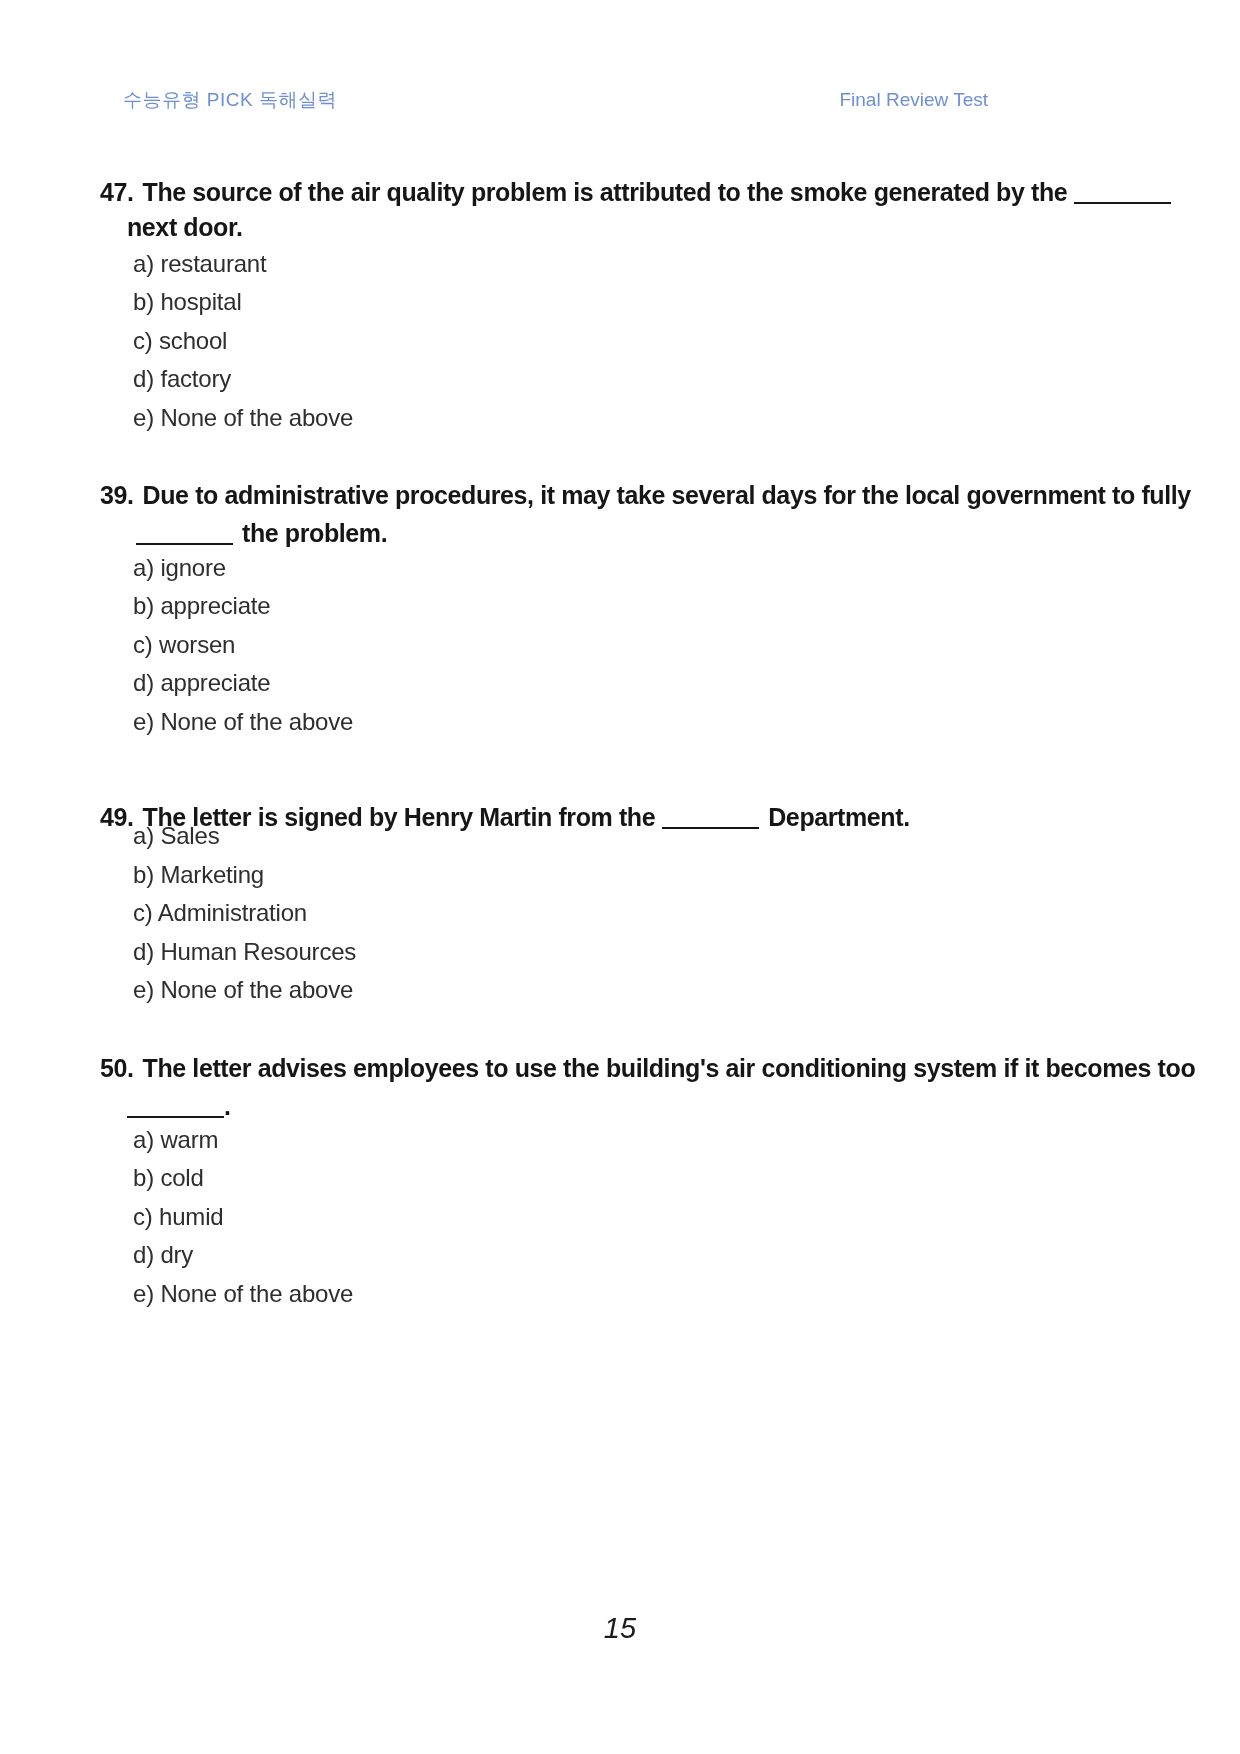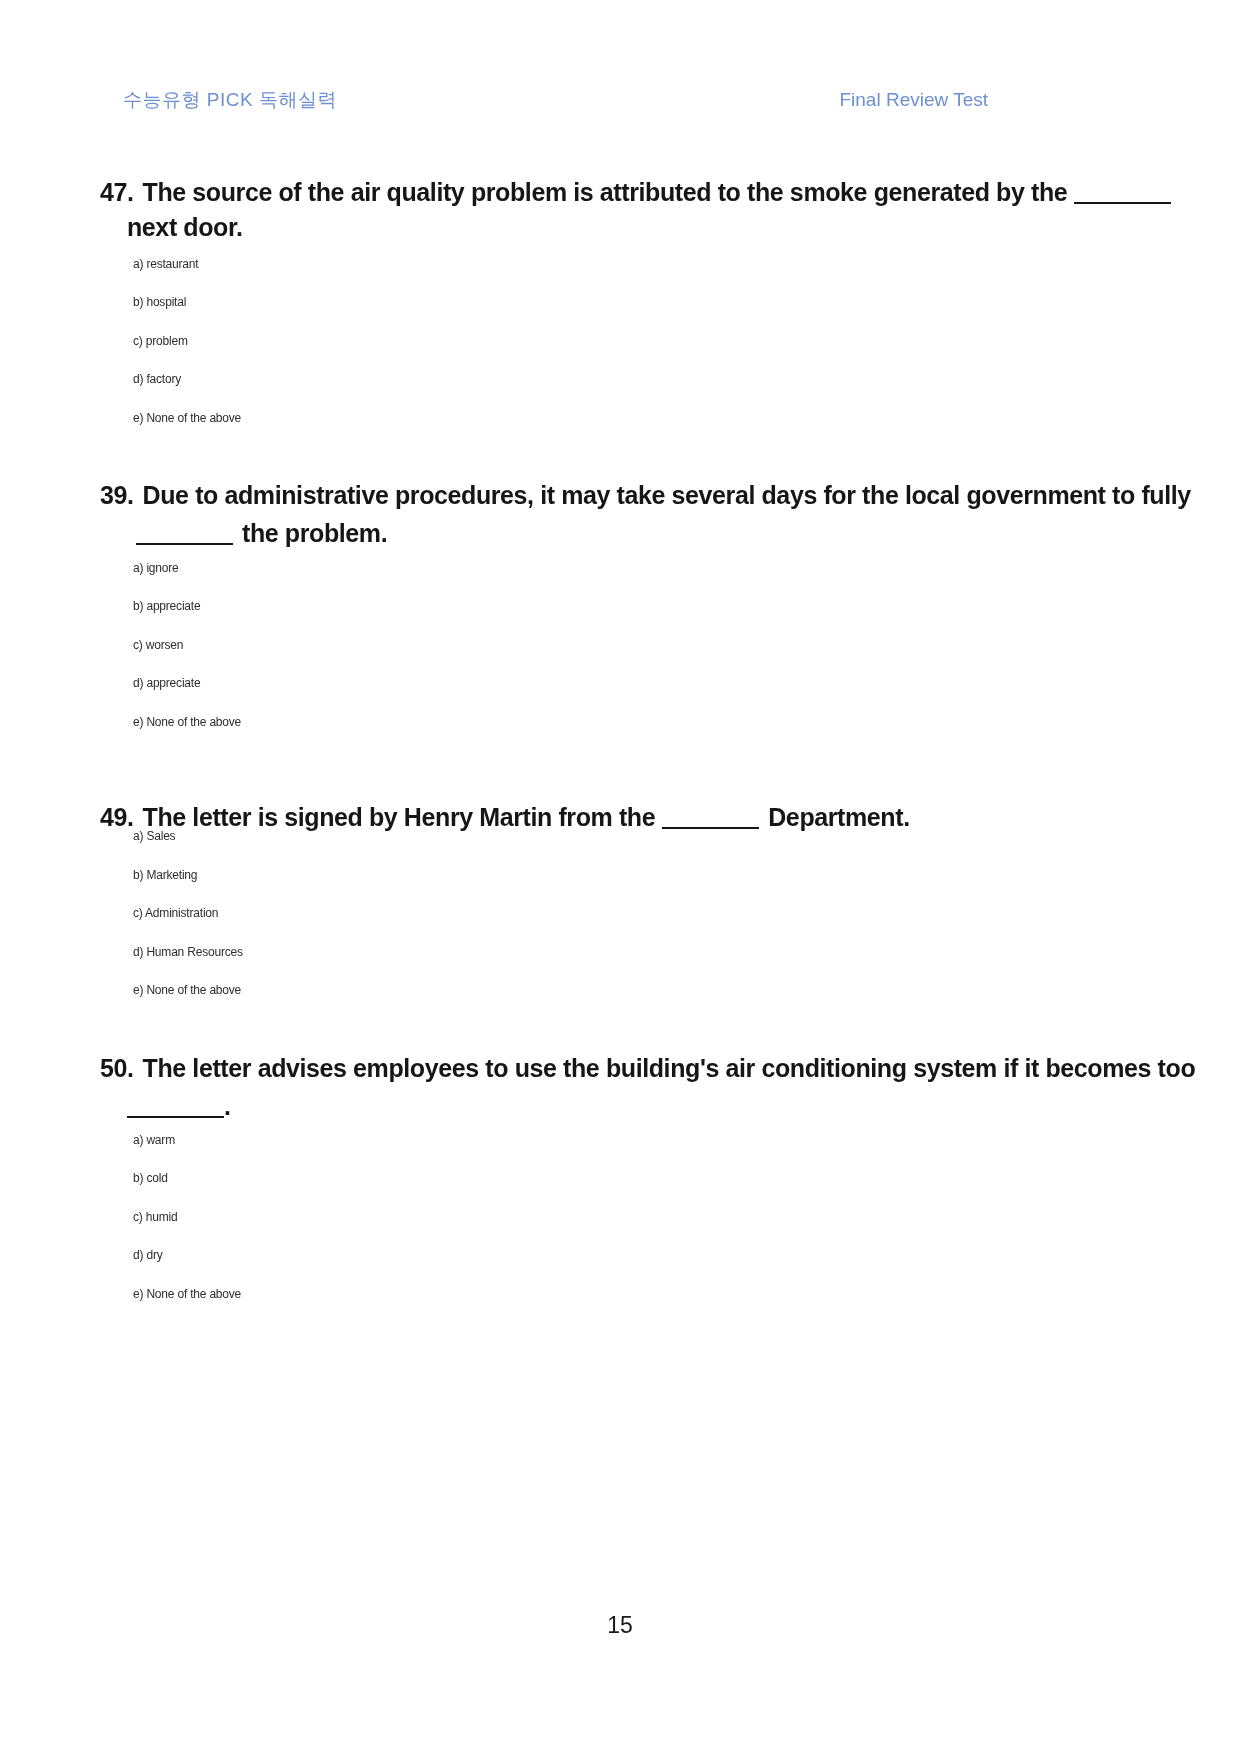--- a/index.html
+++ b/index.html
@@ -37,44 +37,45 @@
     font-weight: 700;
     color: #161616;
     letter-spacing: -0.4px;
   }
   .qnum {
     display: inline-block;
     margin-right: 9px;
   }
   .opt {
     left: 133px;
-    font-size: 12px;
+    font-size: 24px;
     font-weight: 400;
     color: #2e2e2e;
     letter-spacing: -0.2px;
   }
   .blank {
     display: inline-block;
     width: 97px;
     height: 15px;
     border-bottom: 2px solid #161616;
     vertical-align: -3px;
   }
   .blank.after-text { margin-left: 7px; }
   .blank.before-text { margin-right: 9px; }
   .blank.mid { margin-left: 7px; margin-right: 9px; }
   .page-number {
     position: absolute;
     top: 1612px;
     left: 0;
     width: 100%;
     text-align: center;
-    font-size: 23px;
+    font-size: 29px;
     font-weight: 400;
     color: #1c1c1c;
+    font-style: italic;
   }
 </style>
 </head>
 <body>
 
 <div class="page">
 
   <div>
     <span class="header-title header-left accent" style="color: rgb(109, 143, 212);">수능유형 PICK 독해실력</span>
     <span class="header-title header-right accent" style="color: rgb(109, 143, 212);">Final Review Test</span>
@@ -82,21 +83,21 @@
 
   <div>
     <div class="line stem" style="top:179px">
       <span class="qnum">47.</span><span>The source of the air quality problem is attributed to the smoke generated by the</span><span class="blank after-text"></span>
     </div>
     <div class="line stem" style="top:214px;left:127px">
       <span>next door.</span>
     </div>
     <div class="line opt" style="top:251px">a) restaurant</div>
     <div class="line opt" style="top:289px">b) hospital</div>
-    <div class="line opt" style="top:328px">c) problem</div>
+    <div class="line opt" style="top:328px">c) school</div>
     <div class="line opt" style="top:366px">d) factory</div>
     <div class="line opt" style="top:405px">e) None of the above</div>
   </div>
 
   <div>
     <div class="line stem" style="top:482px">
       <span class="qnum">39.</span><span>Due to administrative procedures, it may take several days for the local government to fully</span>
     </div>
     <div class="line stem" style="top:520px;left:136px">
       <span class="blank before-text"></span><span>the problem.</span>

